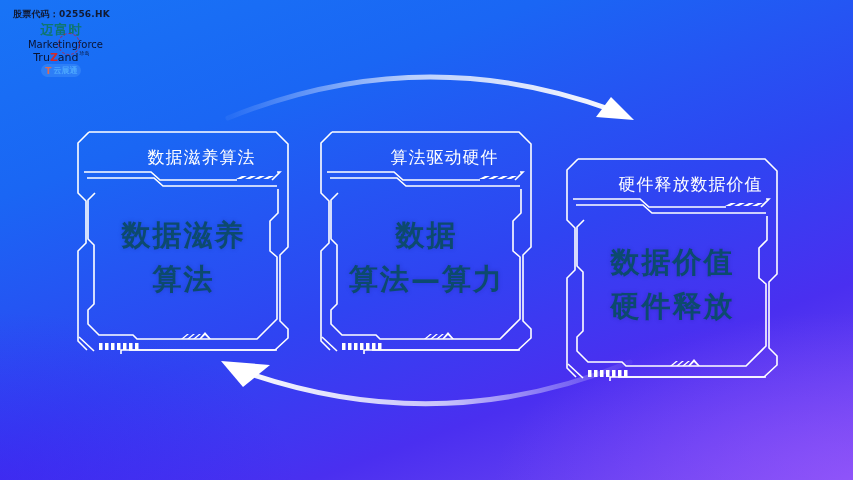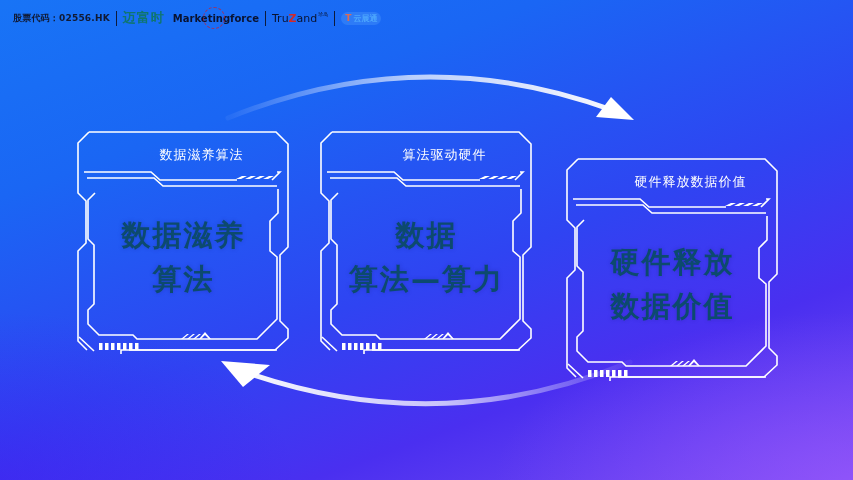--- a/index.html
+++ b/index.html
@@ -11,26 +11,26 @@
     }
     .bg-glow {
       position: absolute; inset: 0;
       background:
         radial-gradient(ellipse 60% 50% at 100% 100%, rgba(160,90,255,0.55), rgba(160,90,255,0) 70%),
         radial-gradient(ellipse 50% 50% at 0% 100%, rgba(70,20,240,0.45), rgba(70,20,240,0) 70%);
       pointer-events: none;
     }
     .header {
       position: absolute; left: 13px; top: 8px; height: 20px;
-      display: flex; align-items: center; color: #0c1a3a;
+      display: flex; align-items: center; color: #0c1a3a; flex-direction: column;
     }
     .stock { font-size: 9px; font-weight: bold; letter-spacing: 0.2px; color: #111a33; }
     .sep { width: 1px; height: 15px; background: #0d1b3c; margin: 0 6px; }
     .brand-cn { font-size: 13px; font-weight: bold; color: #0f766e; letter-spacing: 1px; }
-    .brand-mf { font-size: 10px; font-weight: bold; color: #0a1330; margin-left: 8px; position: relative; }
+    .brand-mf { font-size: 10px; font-weight: normal; color: #0a1330; margin-left: 8px; position: relative; }
     .brand-mf .ring {
       position: absolute; left: 30px; top: -6px; width: 22px; height: 22px;
       border: 1px dashed rgba(200,30,50,0.7); border-radius: 50%;
     }
     .brand-tl { font-size: 11px; color: #0a1330; position: relative; }
     .brand-tl .tl-mark { color: #d12a2a; font-weight: bold; }
     .brand-tl sup { font-size: 5px; vertical-align: 6px; margin-left: 1px; }
     .brand-cloud {
       display: flex; align-items: center; gap: 2px;
       color: #56b2ff; font-size: 8px; font-weight: bold; opacity: 0.85;
@@ -39,21 +39,21 @@
     .brand-cloud .t { color: #ff6a3a; font-size: 9px; }
 
     .arrows { position: absolute; left: 0; top: 0; width: 853px; height: 480px; }
 
     .card {
       position: absolute; top: 131px; width: 213px; height: 220px;
     }
     .card svg.frame { position: absolute; left: 0; top: 0; width: 213px; height: 220px; overflow: visible; }
     .card-title {
       position: absolute; left: 0; right: 0; top: 15px; text-align: center;
-      color: #ffffff; font-size: 13px; letter-spacing: 1px; padding-left: 36px;
+      color: #ffffff; font-size: 17px; letter-spacing: 1px; padding-left: 36px;
     }
     .card-body {
       position: absolute; left: 20px; right: 20px; top: 82px; text-align: center;
       color: #0c4a6e; font-size: 29px; font-weight: bold; line-height: 44px; letter-spacing: 2px;
       text-shadow: 0 0 4px rgba(20,20,120,0.25);
     }
   </style>
 </head>
 <body>
 
@@ -165,16 +165,16 @@
   </div>
 </div>
 
 <div class="card" style="left:566px;margin-top:27px;">
   <svg class="frame" viewBox="0 0 213 220">
     <use href="#frameShape"></use>
       <use href="#frameDeco"></use>
   </svg>
   <div class="card-title">硬件释放数据价值</div>
   <div class="card-body">
+    <div>数据价值</div>
     <div>硬件释放</div>
-    <div>数据价值</div>
   </div>
 </div>
 
 </body></html>

